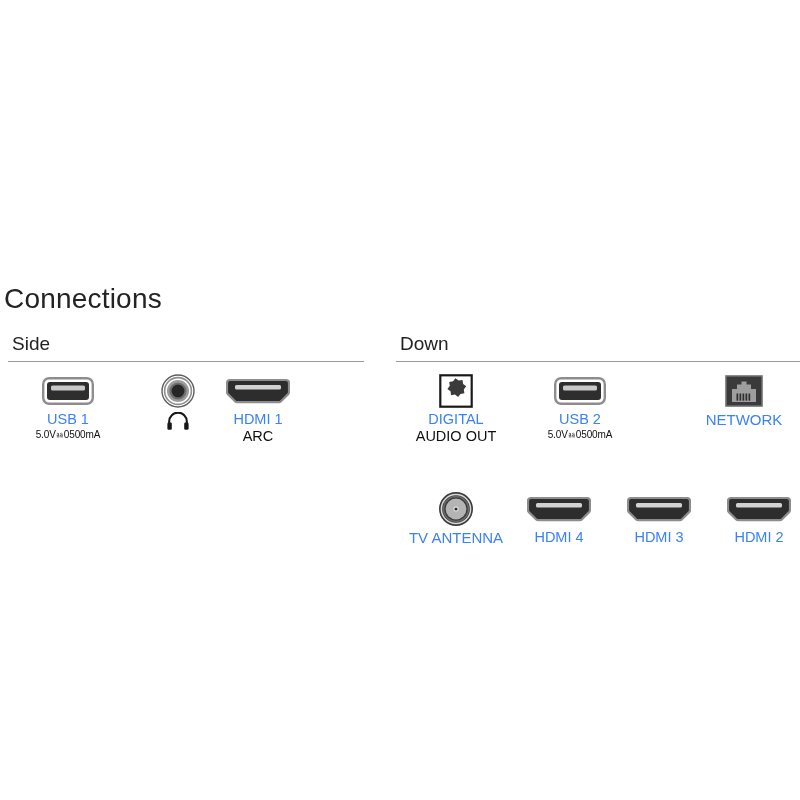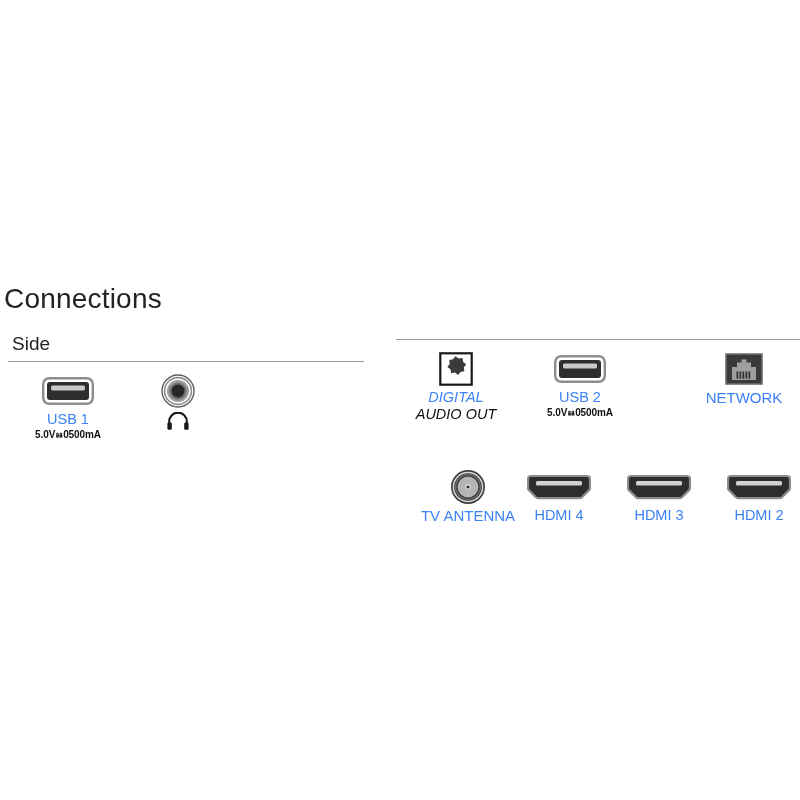--- a/index.html
+++ b/index.html
@@ -70,21 +70,21 @@
     color: #3b82f6;
     line-height: 17px;
     margin-top: 3px;
     white-space: nowrap;
   }
   .port-label.small {
     font-size: 15px;
   }
   .port-sub {
     font-size: 10px;
-    font-weight: 700;
+    font-weight: 400;
     color: #111111;
     line-height: 13px;
     letter-spacing: -0.1px;
     white-space: nowrap;
   }
   .port-extra {
     font-size: 14.5px;
     color: #111111;
     line-height: 17px;
     white-space: nowrap;
@@ -96,26 +96,26 @@
     justify-content: center;
     margin-top: 4px;
   }
 
   
   #port-usb1    { left: 0px;   }
   #port-jack    { left: 110px; }
   #port-hdmi1   { left: 190px; }
 
   
-  #port-optical { left: 0px; font-style: italic;   }
+  #port-optical { left: 0px;   }
   #port-usb2    { left: 124px; }
   #port-network { left: 288px; }
 
   
-  #port-antenna { left: 12px; text-align: center;   }
+  #port-antenna { left: 0px; text-align: center;   }
   #port-hdmi4   { left: 103px; }
   #port-hdmi3   { left: 203px; text-align: center; }
   #port-hdmi2   { left: 303px; }
 
   .row-gap { height: 18px; }
 
   svg { display: block; }
 </style>
 </head>
 <body>
@@ -153,26 +153,37 @@
       </div>
       <div class="jack-sub">
         <svg width="24" height="18" viewBox="0 0 24 18" aria-hidden="true">
           <path d="M3.2 12.4 V9.4 a8.8 8.8 0 0 1 17.6 0 V12.4" fill="none" stroke="#171717" stroke-width="2.1" stroke-linecap="round"></path>
           <rect x="1.4" y="10.6" width="4.4" height="7.2" rx="1.3" ry="1.3" fill="#171717"></rect>
           <rect x="18.2" y="10.6" width="4.4" height="7.2" rx="1.3" ry="1.3" fill="#171717"></rect>
         </svg>
       </div>
     </div>
 
+    <div class="port" id="port-hdmi1">
+      <div class="port-glyph">
+        <svg width="64" height="28" viewBox="0 0 64 28" aria-hidden="true">
+          <path d="M4 3 H60 a3 3 0 0 1 3 3 V15 a3 3 0 0 1 -0.8 2.1 L55 24.2 a3 3 0 0 1 -2.2 0.9 H11.2 a3 3 0 0 1 -2.2 -0.9 L1.8 17.1 A3 3 0 0 1 1 15 V6 a3 3 0 0 1 3 -3 Z" fill="#2d2d2d" stroke="#8d8d8d" stroke-width="2.2" stroke-linejoin="round"></path>
+          <rect x="9" y="8" width="46" height="4.6" rx="1.5" ry="1.5" fill="#d2d2d2"></rect>
+        </svg>
+      </div>
+      <div class="port-label">HDMI 1</div>
+      <div class="port-extra">ARC</div>
+    </div>
 
   </div>
 </div>
 
 <div class="panel" id="panel-down">
 
+  <div class="panel-heading">Down</div>
   <div class="panel-rule"></div>
 
   <div class="port-row" style="margin-top:12px;">
 
     <div class="port" id="port-optical">
       <div class="port-glyph">
         <svg width="34" height="34" viewBox="0 0 34 34" aria-hidden="true">
           <rect x="1.3" y="1.3" width="31.4" height="31.4" fill="#ffffff" stroke="#191919" stroke-width="2.2"></rect>
           <path d="M17 4.6 l3.2 2.3 3.9 -0.6 0.6 3.9 3.1 2.4 -2.4 3.1 0.6 3.9 -3.9 0.6 -2.4 3.1 -3.1 -2.4 -3.9 0.6 -0.6 -3.9 -3.1 -2.4 2.4 -3.1 -0.6 -3.9 3.9 -0.6 Z" transform="translate(-0.6,-0.3)" fill="#3a3a3a"></path>
         </svg>

